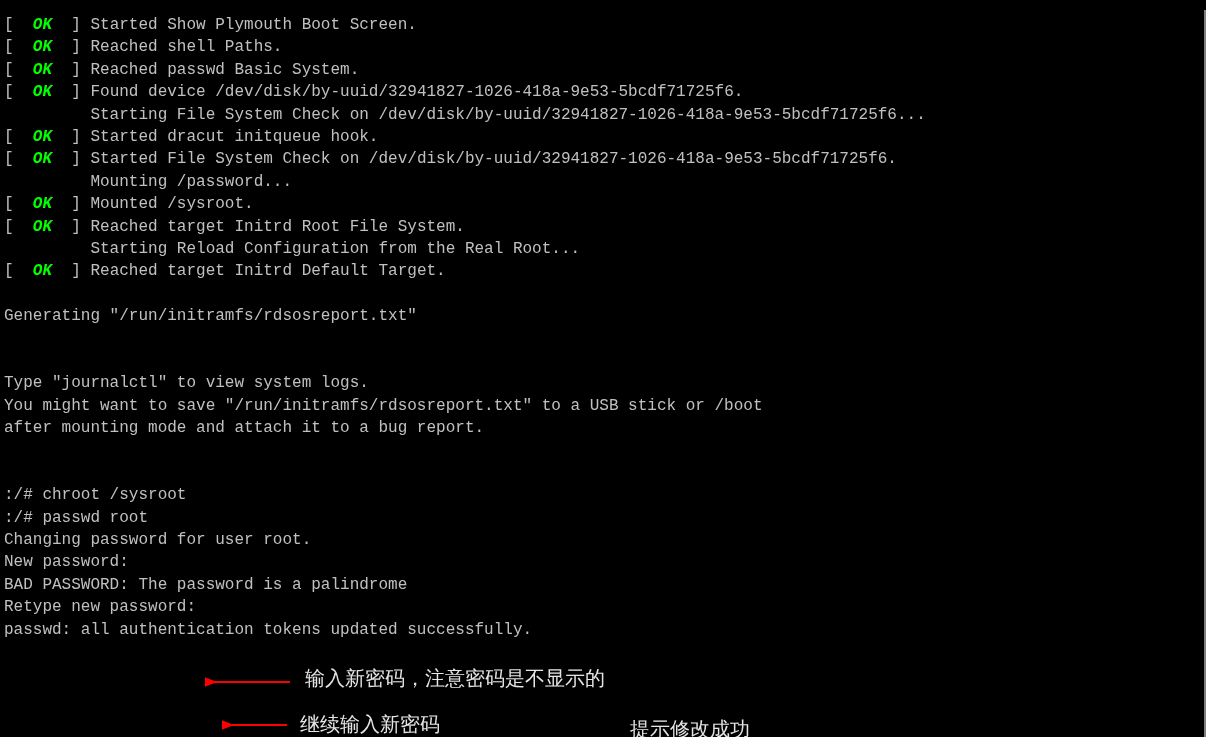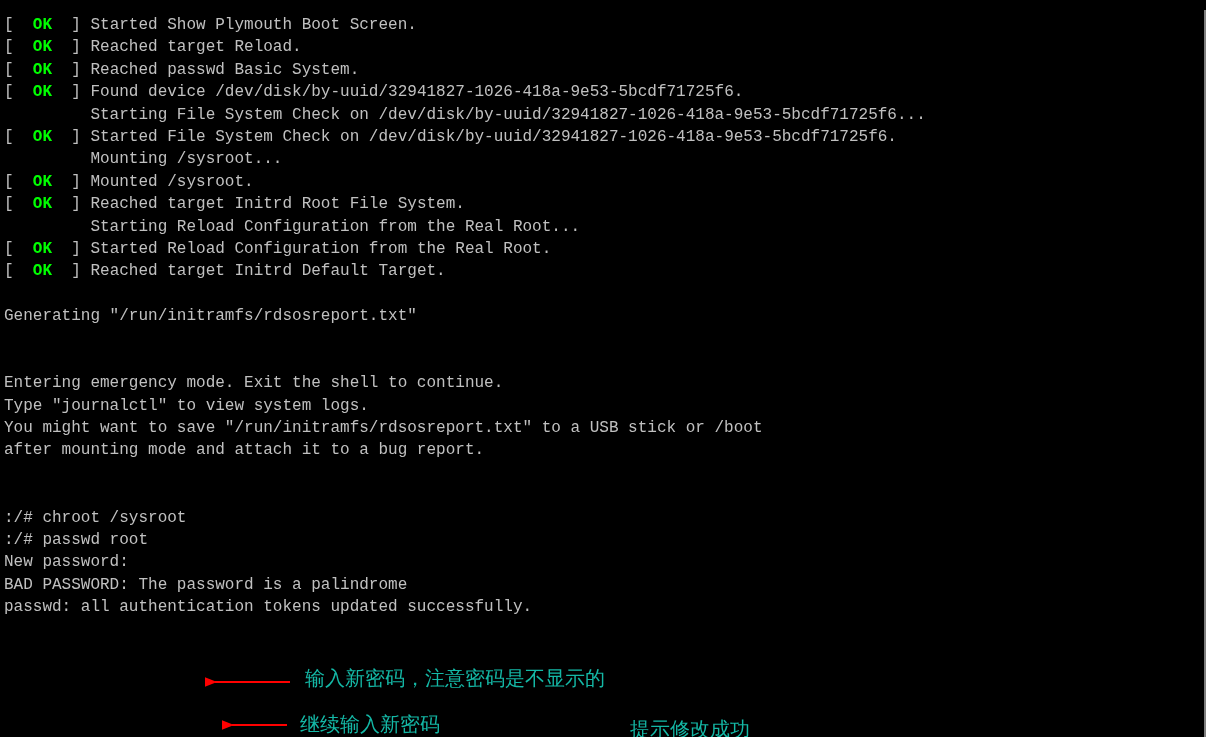--- a/index.html
+++ b/index.html
@@ -15,24 +15,24 @@
     }
     .terminal {
       padding: 4px 0 0 4px;
       position: relative;
       top: 10px;
     }
     .line {
       white-space: pre;
       color: #c0c0c0;
     }
-    .ok { color: #00ff00; font-weight: bold; }
+    .ok { color: #00ff00; font-weight: bold; font-style: italic; }
     .annot {
       position: absolute;
-      color: #14b8a6;
+      color: #e5e5e5;
       font-family: "Microsoft YaHei", sans-serif;
       font-size: 20px;
       font-weight: 500;
     }
     .arrow1 {
       position: absolute;
       left: 205px;
       top: 676px;
       width: 85px;
       height: 12px;
@@ -53,45 +53,46 @@
       width: 2px;
       height: 737px;
       background: #808080;
     }
   </style>
 </head>
 <body>
 
 <div class="terminal" id="term">
     <div class="line"><span>[  </span><span class="ok">OK</span><span>  ] </span><span>Started Show Plymouth Boot Screen.</span></div>
-    <div class="line"><span>[  </span><span class="ok">OK</span><span>  ] </span><span>Reached target Reload.</span></div>
+    <div class="line"><span>[  </span><span class="ok">OK</span><span>  ] </span><span>Reached shell Paths.</span></div>
     <div class="line"><span>[  </span><span class="ok">OK</span><span>  ] </span><span>Reached passwd Basic System.</span></div>
     <div class="line"><span>[  </span><span class="ok">OK</span><span>  ] </span><span>Found device /dev/disk/by-uuid/32941827-1026-418a-9e53-5bcdf71725f6.</span></div>
     <div class="line">         Starting File System Check on /dev/disk/by-uuid/32941827-1026-418a-9e53-5bcdf71725f6...</div>
+    <div class="line"><span>[  </span><span class="ok">OK</span><span>  ] </span><span>Started dracut initqueue hook.</span></div>
     <div class="line"><span>[  </span><span class="ok">OK</span><span>  ] </span><span>Started File System Check on /dev/disk/by-uuid/32941827-1026-418a-9e53-5bcdf71725f6.</span></div>
-    <div class="line">         Mounting /sysroot...</div>
+    <div class="line">         Mounting /password...</div>
     <div class="line"><span>[  </span><span class="ok">OK</span><span>  ] </span><span>Mounted /sysroot.</span></div>
     <div class="line"><span>[  </span><span class="ok">OK</span><span>  ] </span><span>Reached target Initrd Root File System.</span></div>
     <div class="line">         Starting Reload Configuration from the Real Root...</div>
-    <div class="line"><span>[  </span><span class="ok">OK</span><span>  ] </span><span>Started Reload Configuration from the Real Root.</span></div>
     <div class="line"><span>[  </span><span class="ok">OK</span><span>  ] </span><span>Reached target Initrd Default Target.</span></div>
     <div class="line">&nbsp;</div>
     <div class="line">Generating "/run/initramfs/rdsosreport.txt"</div>
     <div class="line">&nbsp;</div>
     <div class="line">&nbsp;</div>
-    <div class="line">Entering emergency mode. Exit the shell to continue.</div>
     <div class="line">Type "journalctl" to view system logs.</div>
     <div class="line">You might want to save "/run/initramfs/rdsosreport.txt" to a USB stick or /boot</div>
     <div class="line">after mounting mode and attach it to a bug report.</div>
     <div class="line">&nbsp;</div>
     <div class="line">&nbsp;</div>
     <div class="line">:/# chroot /sysroot</div>
     <div class="line">:/# passwd root</div>
+    <div class="line">Changing password for user root.</div>
     <div class="line">New password:</div>
     <div class="line">BAD PASSWORD: The password is a palindrome</div>
+    <div class="line">Retype new password:</div>
     <div class="line">passwd: all authentication tokens updated successfully.</div>
   </div>
 
 <svg class="arrow1" viewBox="0 0 85 12">
   <defs>
     <marker id="ah1" markerWidth="10" markerHeight="8" refX="1" refY="4" orient="auto">
       <polygon points="10,0 0,4 10,8" fill="#ff0000"></polygon>
     </marker>
   </defs>
   <line x1="85" y1="6" x2="10" y2="6" stroke="#ff0000" stroke-width="2" marker-end="url(#ah1)"></line>

